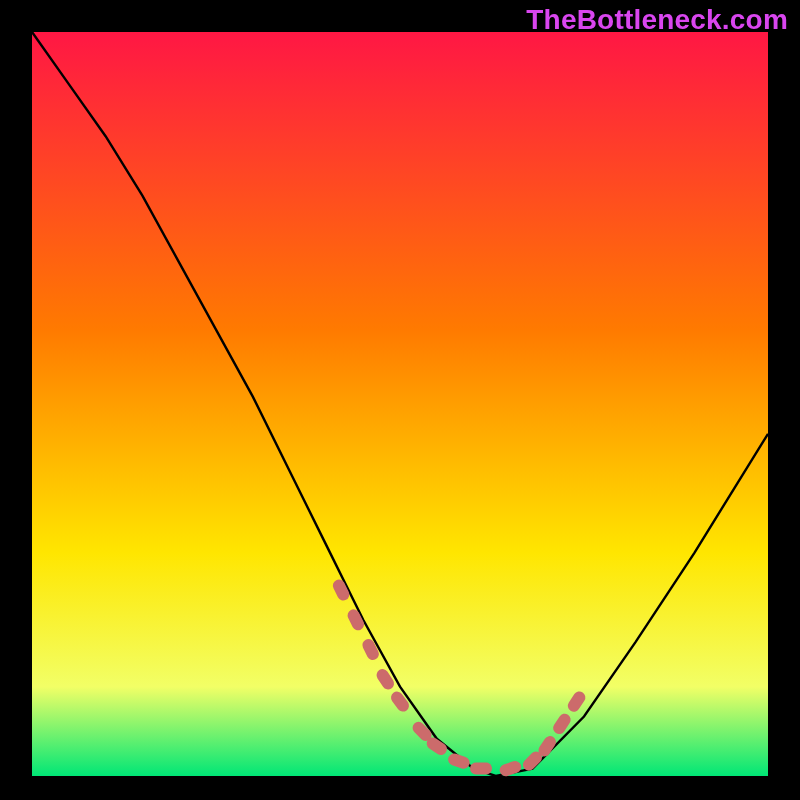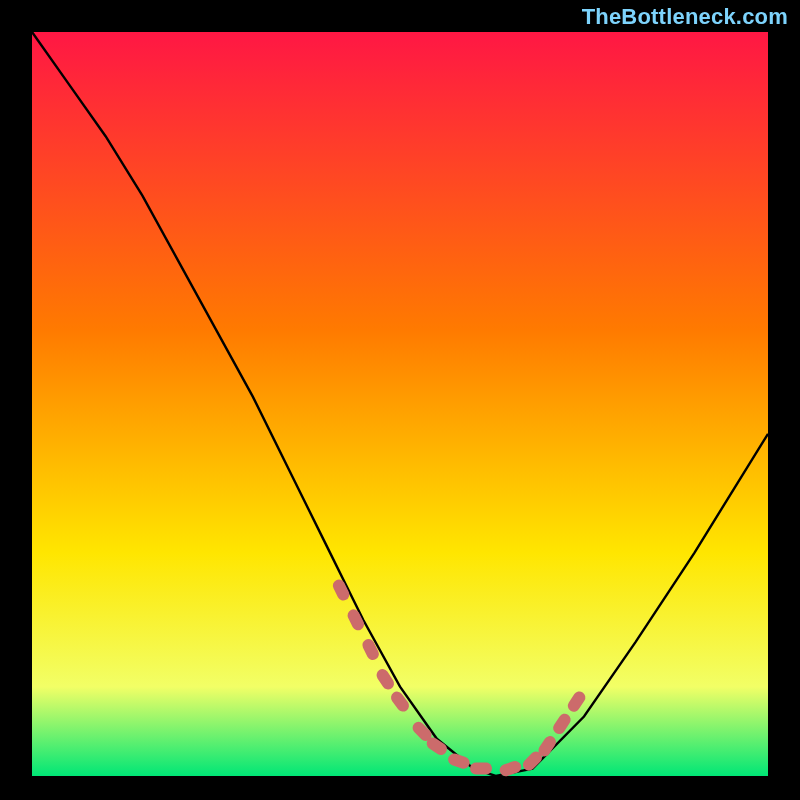--- a/index.html
+++ b/index.html
@@ -14,22 +14,22 @@
   .stage {
     position: relative;
     width: 800px;
     height: 800px;
     background: #000;
   }
   .watermark {
     position: absolute;
     top: 4px;
     right: 12px;
-    color: #7dd3fc;
-    font-size: 22px;
+    color: #d946ef;
+    font-size: 28px;
     font-weight: 600;
     letter-spacing: 0.2px;
     user-select: none;
     pointer-events: none;
   }
   svg {
     position: absolute;
     top: 0;
     left: 0;
   }

